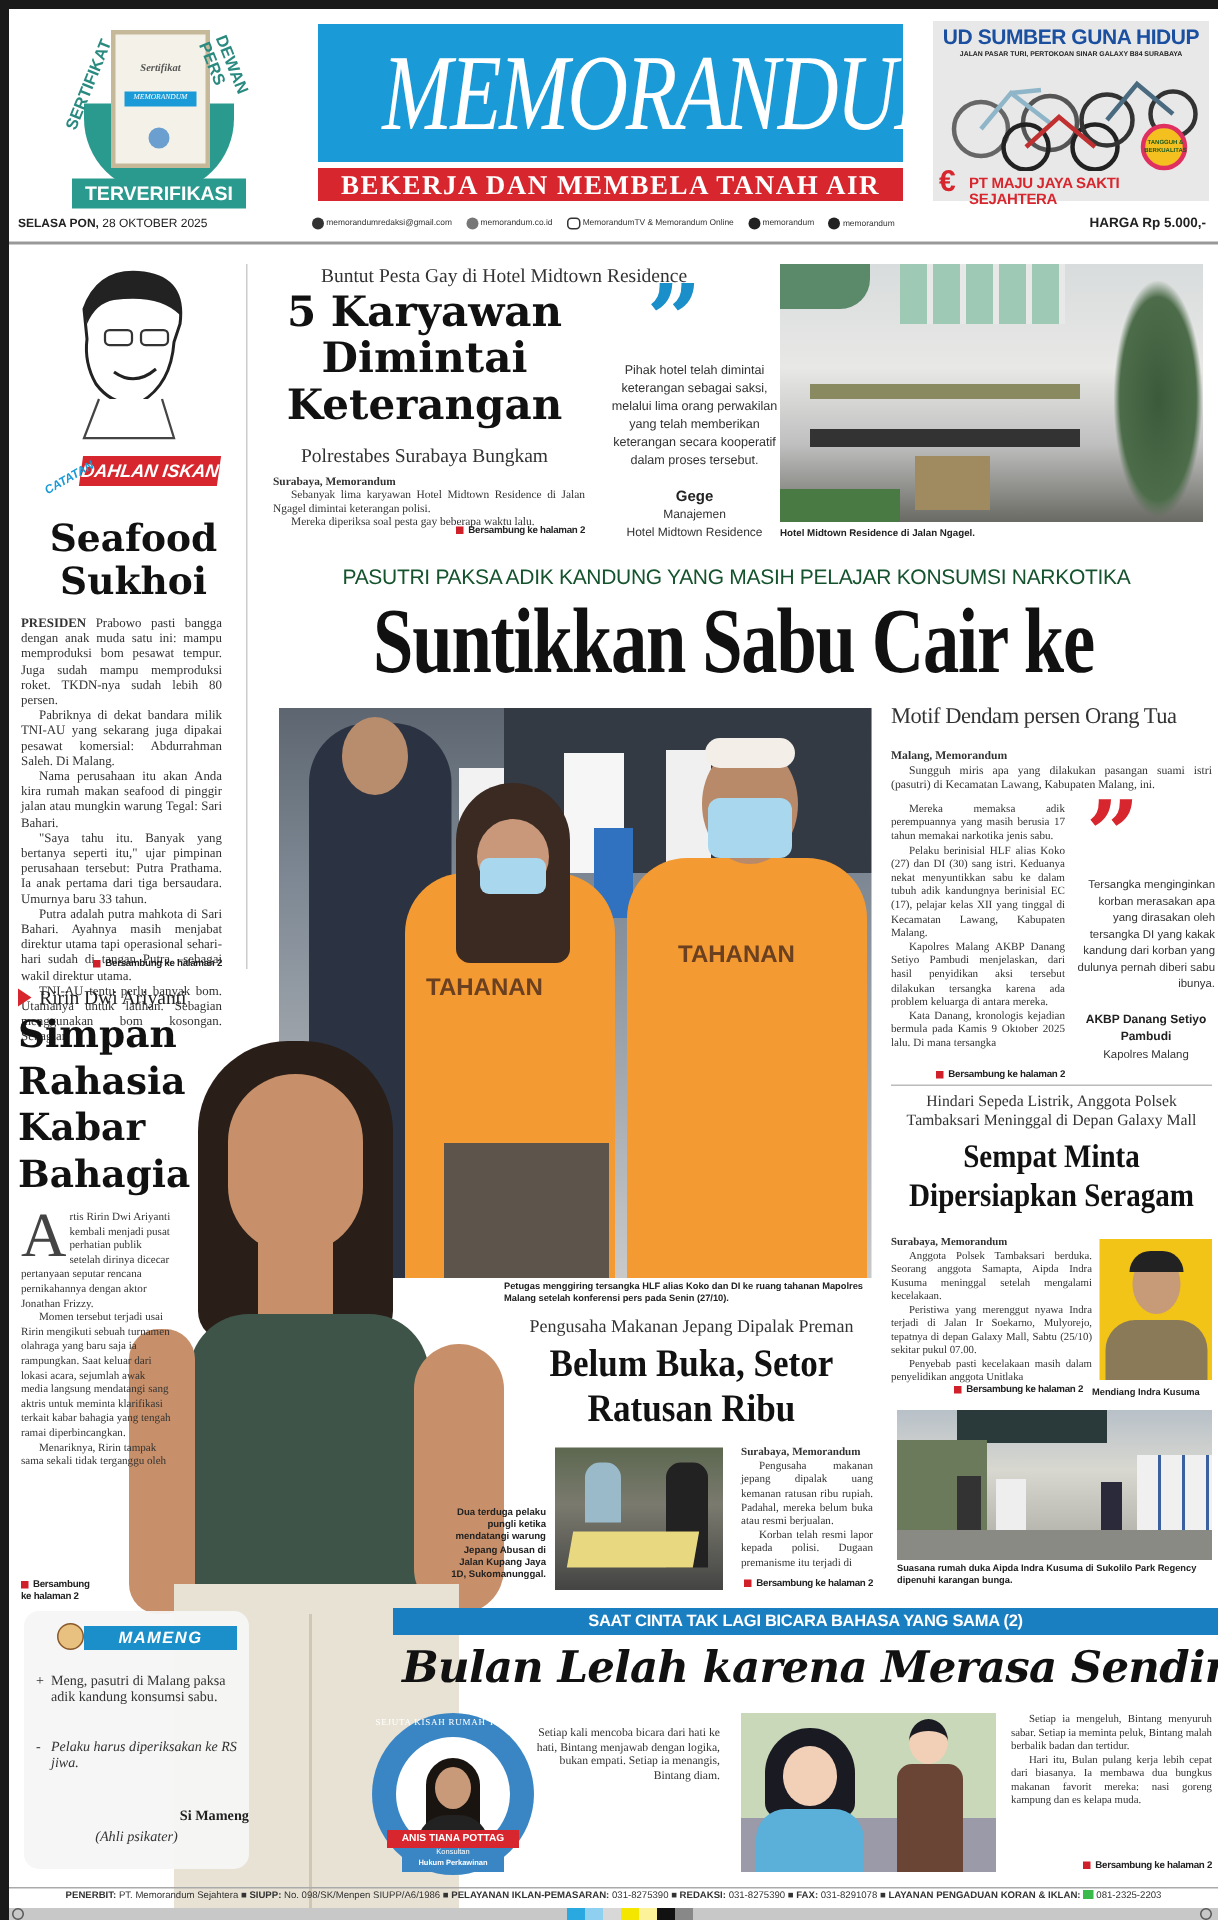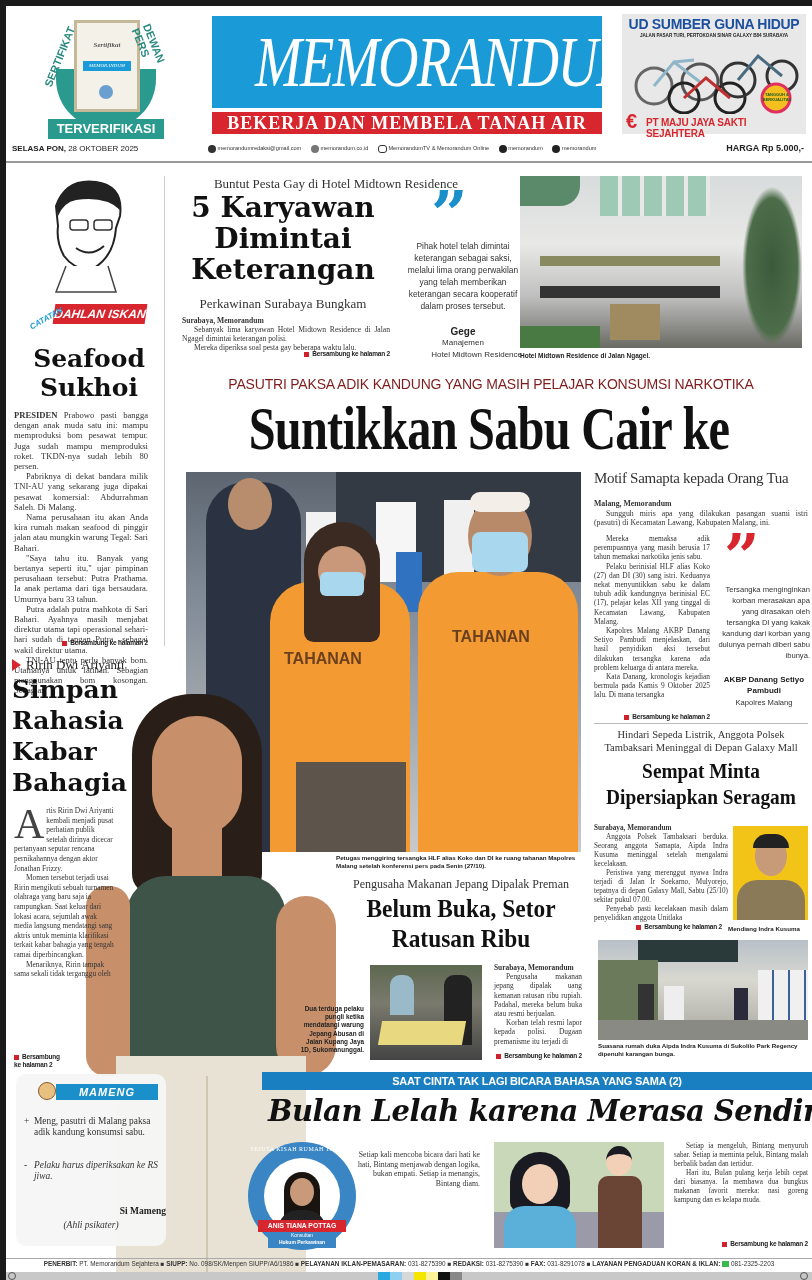--- a/index.html
+++ b/index.html
@@ -102,45 +102,45 @@
     <span class="ind">Nama perusahaan itu akan Anda kira rumah makan seafood di pinggir jalan atau mungkin warung Tegal: Sari Bahari.</span>
     <span class="ind">"Saya tahu itu. Banyak yang bertanya seperti itu," ujar pimpinan perusahaan tersebut: Putra Prathama. Ia anak pertama dari tiga bersaudara. Umurnya baru 33 tahun.</span>
     <span class="ind">Putra adalah putra mahkota di Sari Bahari. Ayahnya masih menjabat direktur utama tapi operasional sehari-hari sudah di tangan Putra –sebagai wakil direktur utama.</span>
     <span class="ind">TNI-AU tentu perlu banyak bom. Utamanya untuk latihan. Sebagian menggunakan bom kosongan. Sebagian</span>
   </div>
   <div class="abs cont" style="left:8px;top:633px;width:134px;">Bersambung ke halaman 2</div>
   <div class="vline" style="left:158px;top:170px;height:470px;"></div>
 
   <div class="abs serif" style="left:170px;top:170px;width:320px;text-align:center;font-size:13px;color:#333;">Buntut Pesta Gay di Hotel Midtown Residence</div>
   <div class="abs dserif" style="left:170px;top:186px;width:214px;text-align:center;font-size:28px;font-weight:bold;line-height:31px;color:#111;">5 Karyawan Dimintai Keterangan</div>
-  <div class="abs serif" style="left:170px;top:290px;width:214px;text-align:center;font-size:13px;color:#333;">Perkawinan Surabaya Bungkam</div>
+  <div class="abs serif" style="left:170px;top:290px;width:214px;text-align:center;font-size:13px;color:#333;">Polrestabes Surabaya Bungkam</div>
   <div class="abs body-txt" style="left:176px;top:310px;width:208px;font-size:7.6px;line-height:9px;">
     <b style="display:block;">Surabaya, Memorandum</b>
     <span class="ind">Sebanyak lima karyawan Hotel Midtown Residence di Jalan Ngagel dimintai keterangan polisi.</span>
     <span class="ind">Mereka diperiksa soal pesta gay beberapa waktu lalu.</span>
   </div>
   <div class="abs cont" style="left:176px;top:344px;width:208px;">Bersambung ke halaman 2</div>
   <div class="abs quote-mark" style="left:425px;top:176px;font-size:64px;color:#1a8fc9;">”</div>
   <div class="abs cond" style="left:398px;top:234px;width:118px;text-align:center;font-size:8.4px;line-height:12px;color:#333;">Pihak hotel telah dimintai keterangan sebagai saksi, melalui lima orang perwakilan yang telah memberikan keterangan secara kooperatif dalam proses tersebut.</div>
   <div class="abs cond" style="left:398px;top:320px;width:118px;text-align:center;font-size:10px;font-weight:bold;color:#222;">Gege</div>
   <div class="abs cond" style="left:398px;top:332px;width:118px;text-align:center;font-size:8px;color:#333;">Manajemen</div>
-  <div class="abs cond" style="left:398px;top:344px;width:118px;text-align:right;font-size:8px;color:#333;">Hotel Midtown Residence</div>
+  <div class="abs cond" style="left:398px;top:344px;width:118px;text-align:center;font-size:8px;color:#333;">Hotel Midtown Residence</div>
 
   <div class="abs photo" style="left:514px;top:170px;width:282px;height:172px;background:linear-gradient(180deg,#d8dcdc 0%,#e8e8e6 40%,#bfbfbf 70%,#6a6a64 100%);overflow:hidden;">
     <div class="abs" style="left:0;top:0;width:60px;height:30px;background:#5a8a6a;border-radius:0 0 20px 0;"></div>
     <div class="abs" style="left:80px;top:0;width:110px;height:40px;background:repeating-linear-gradient(90deg,#9ec9b5 0 18px,#e8e8e8 18px 22px);"></div>
     <div class="abs" style="left:20px;top:80px;width:180px;height:10px;background:#8a8a60;"></div>
     <div class="abs" style="left:20px;top:110px;width:180px;height:12px;background:#333;"></div>
     <div class="abs" style="left:90px;top:128px;width:50px;height:36px;background:#a08a60;"></div>
     <div class="abs" style="left:222px;top:10px;width:60px;height:160px;background:radial-gradient(ellipse at center,#3a5a3a 0%,#4d6d4a 60%,transparent 70%);"></div>
     <div class="abs" style="left:0;top:150px;width:80px;height:22px;background:#4a7a44;"></div>
   </div>
   <div class="abs caption" style="left:514px;top:345px;width:282px;font-size:6.5px;">Hotel Midtown Residence di Jalan Ngagel.</div>
 
-  <div class="abs sans" style="left:170px;top:370px;width:630px;text-align:center;font-size:14px;color:#7f1d1d;letter-spacing:-.2px;">PASUTRI PAKSA ADIK KANDUNG YANG MASIH PELAJAR KONSUMSI NARKOTIKA</div>
+  <div class="abs sans" style="left:170px;top:370px;width:630px;text-align:center;font-size:14px;color:#14532d;letter-spacing:-.2px;">PASUTRI PAKSA ADIK KANDUNG YANG MASIH PELAJAR KONSUMSI NARKOTIKA</div>
   <div class="abs serif" style="left:160px;top:386px;width:646px;text-align:center;font-size:62px;font-weight:bold;color:#111;line-height:72px;letter-spacing:-1px;transform:scaleX(.78);transform-origin:center;">Suntikkan Sabu Cair ke Tangan</div>
 
   <div class="abs photo" style="left:180px;top:466px;width:395px;height:380px;background:linear-gradient(180deg,#5d6670 0%,#7d8894 30%,#c9c9c9 100%);overflow:hidden;">
     <div class="abs" style="left:150px;top:0;width:245px;height:110px;background:#343a44;"></div>
     <div class="abs" style="left:20px;top:10px;width:95px;height:370px;background:#2b3342;border-radius:40px 40px 0 0;"></div>
     <div class="abs" style="left:42px;top:6px;width:44px;height:52px;border-radius:50%;background:#b78d6e;"></div>
     <div class="abs" style="left:120px;top:40px;width:30px;height:70px;background:#f2f2f2;"></div>
     <div class="abs" style="left:190px;top:30px;width:40px;height:80px;background:#f6f6f6;"></div>
     <div class="abs" style="left:258px;top:28px;width:30px;height:80px;background:#f0f0f0;"></div>
     <div class="abs" style="left:210px;top:80px;width:26px;height:60px;background:#3072c0;"></div>
@@ -151,21 +151,21 @@
     <div class="abs" style="left:110px;top:290px;width:110px;height:90px;background:#5d554c;"></div>
     <div class="abs" style="left:232px;top:100px;width:160px;height:280px;background:#f39a32;border-radius:40px 40px 0 0;"></div>
     <div class="abs" style="left:282px;top:24px;width:64px;height:80px;border-radius:50%;background:#b88a6a;"></div>
     <div class="abs" style="left:284px;top:20px;width:60px;height:20px;border-radius:10px;background:#f3efe8;"></div>
     <div class="abs" style="left:286px;top:60px;width:56px;height:40px;border-radius:8px;background:#a9d8ee;"></div>
     <div class="abs sans" style="left:98px;top:178px;font-size:16px;font-weight:bold;color:#6a4020;">TAHANAN</div>
     <div class="abs sans" style="left:266px;top:156px;font-size:16px;font-weight:bold;color:#6a4020;">TAHANAN</div>
   </div>
   <div class="abs caption" style="left:330px;top:848px;width:246px;font-size:6.2px;line-height:8px;">Petugas menggiring tersangka HLF alias Koko dan DI ke ruang tahanan Mapolres Malang setelah konferensi pers pada Senin (27/10).</div>
 
-  <div class="abs serif" style="left:588px;top:464px;width:214px;font-size:15px;color:#333;white-space:nowrap;letter-spacing:-.3px;">Motif Samapta kepada Orang Tua</div>
+  <div class="abs serif" style="left:588px;top:464px;width:214px;font-size:15px;color:#333;white-space:nowrap;letter-spacing:-.3px;">Motif Dendam persen Orang Tua</div>
   <div class="abs body-txt" style="left:588px;top:493px;width:214px;font-size:7.8px;line-height:9.5px;">
     <b style="display:block;">Malang, Memorandum</b>
     <span class="ind">Sungguh miris apa yang dilakukan pasangan suami istri (pasutri) di Kecamatan Lawang, Kabupaten Malang, ini.</span>
   </div>
   <div class="abs body-txt" style="left:588px;top:528px;width:116px;font-size:7.4px;line-height:9.2px;">
     <span class="ind">Mereka memaksa adik perempuannya yang masih berusia 17 tahun memakai narkotika jenis sabu.</span>
     <span class="ind">Pelaku berinisial HLF alias Koko (27) dan DI (30) sang istri. Keduanya nekat menyuntikkan sabu ke dalam tubuh adik kandungnya berinisial EC (17), pelajar kelas XII yang tinggal di Kecamatan Lawang, Kabupaten Malang.</span>
     <span class="ind">Kapolres Malang AKBP Danang Setiyo Pambudi menjelaskan, dari hasil penyidikan aksi tersebut dilakukan tersangka karena ada problem keluarga di antara mereka.</span>
     <span class="ind">Kata Danang, kronologis kejadian bermula pada Kamis 9 Oktober 2025 lalu. Di mana tersangka</span>
   </div>

